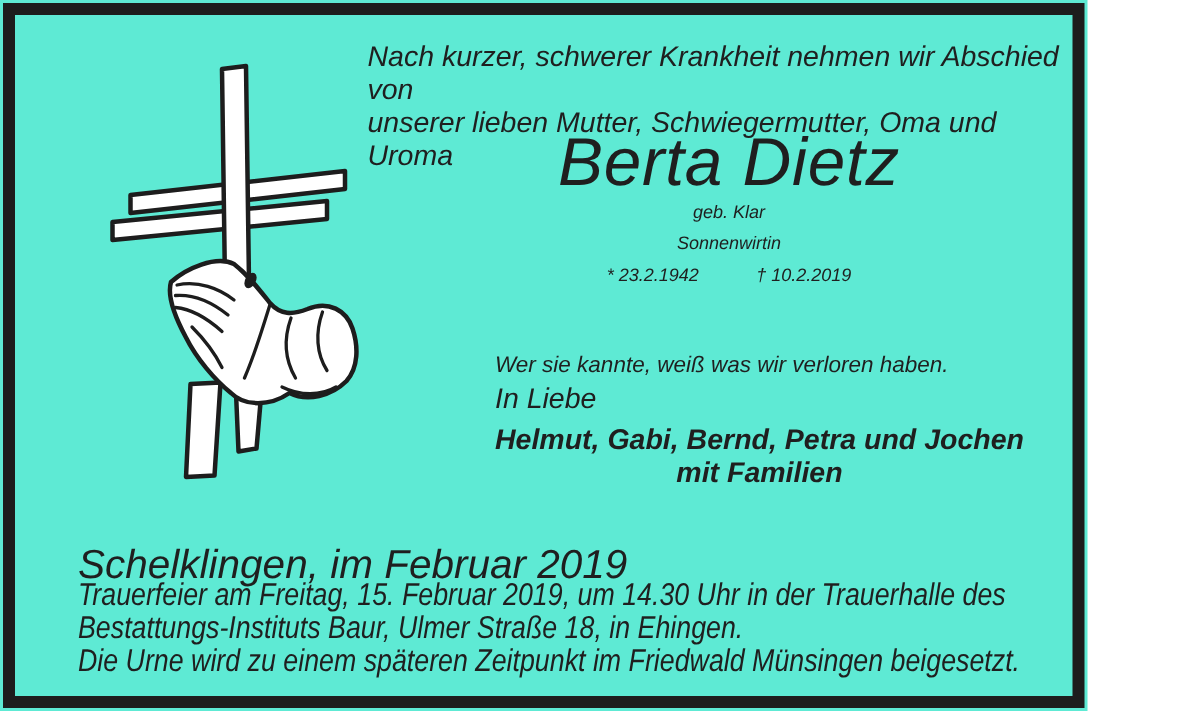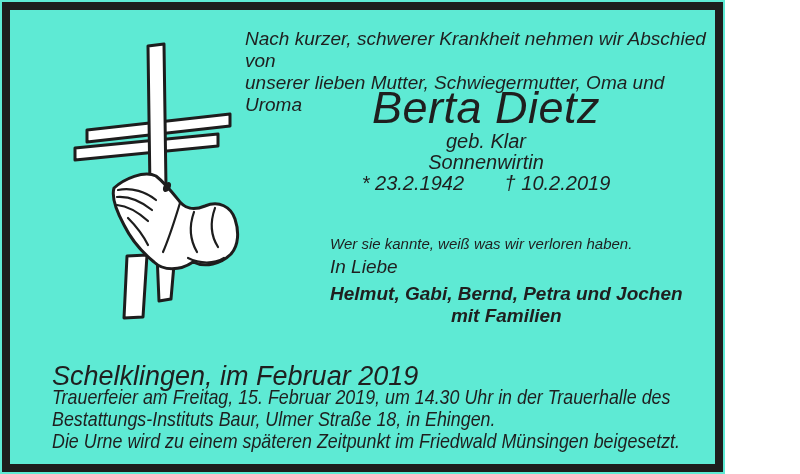--- a/index.html
+++ b/index.html
@@ -25,21 +25,21 @@
     font-size: 19px; line-height: 22px;
   }
   .name-block {
     left: 306px; top: 84px; width: 360px;
     text-align: center; position: absolute;
   }
   .deceased-name {
     font-size: 45px; line-height: 47px;
     letter-spacing: 0.5px;
   }
-  .subline { font-size: 20px; line-height: 21px; }
+  .subline { font-size: 12px; line-height: 21px; }
   .subline:first-of-type { margin-top: 5px; }
   .dates span { display: inline-block; }
   .death-date { margin-left: 35px; }
   .tribute {
     left: 330px; top: 233px;
     font-size: 15px; line-height: 22px;
   }
   .farewell {
     left: 330px; top: 256px; position: absolute;
     font-size: 19px; line-height: 22px;

